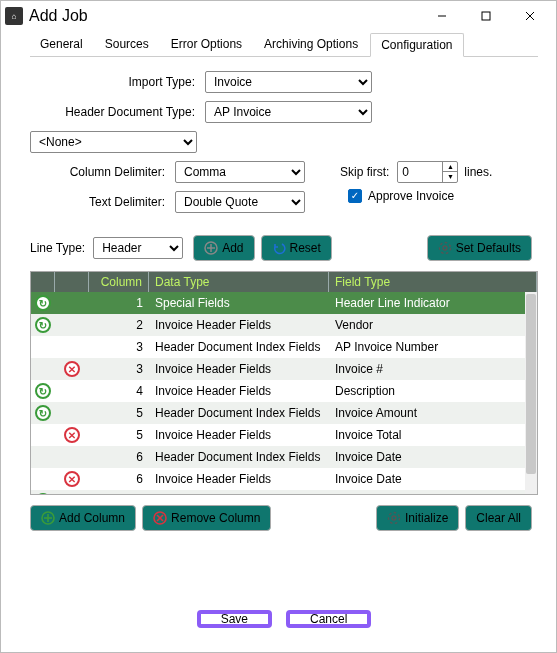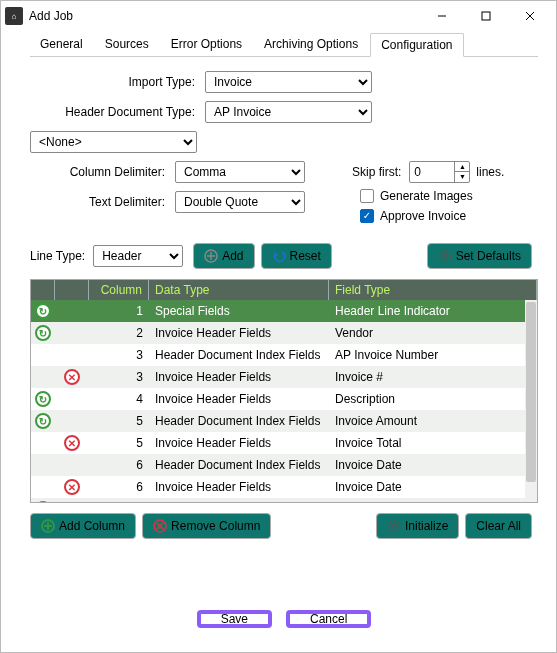--- a/index.html
+++ b/index.html
@@ -1,35 +1,35 @@
 <!DOCTYPE html>
 <html><head>
 <meta charset="utf-8">
 <style>
   * { box-sizing: border-box; font-family: "Segoe UI", Tahoma, sans-serif; font-size: 12px; }
   body { margin: 0; background: #fff; color: #000; }
   .window { width: 557px; height: 653px; border: 1px solid #bbb; background: #fff; display: flex; flex-direction: column; }
   .titlebar { height: 30px; display: flex; align-items: center; padding: 0 4px; }
   .titlebar .appicon { width: 18px; height: 18px; background: #333; border-radius: 2px; margin-right: 6px; display:flex; align-items:center; justify-content:center; color:#fff; font-size:8px;}
-  .titlebar .title { flex: 1; font-size: 12px; }
+  .titlebar .title { flex: 1; font-size: 16px; }
   .titlebar .winbtns { display: flex; }
   .titlebar .winbtn { width: 44px; height: 28px; display: flex; align-items: center; justify-content: center; }
   .titlebar .winbtn svg { stroke:#000; }
   .body { flex: 1; padding: 0 18px 10px 29px; display:flex; flex-direction:column; }
   .tabs { display:flex; border-bottom:1px solid #ccc; margin-top:2px; }
   .tab { padding: 4px 10px; margin-right:2px; cursor:default; }
   .tab.active { border:1px solid #ccc; border-bottom:1px solid #fff; background:#fff; border-radius:2px 2px 0 0; margin-bottom:-1px;}
   .form-area { padding: 14px 0 6px 0; }
   .row { display:flex; align-items:center; margin-bottom:8px; }
   .row label.lbl { width: 175px; text-align:right; padding-right:10px; }
   .row2 label.lbl { width: 145px; text-align:right; padding-right:10px; }
   select, input[type=text], input[type=number] { border:1px solid #888; background:#fff; height:22px; padding:0 4px; border-radius:2px;}
   select.wide { width: 167px; }
   select.med { width: 130px; }
-  .twocol { display:flex;gap:12px; }
+  .twocol { display:flex; }
   .leftcol { width: 300px; }
   .rightcol { flex:1; padding-left:10px;}
   .checkrow { display:flex; align-items:center; margin-bottom:6px; margin-left:8px;}
   .checkrow .cb { width:14px; height:14px; border:1px solid #888; border-radius:2px; margin-right:6px; display:flex; align-items:center; justify-content:center;}
   .checkrow .cb.checked { background:#0067c0; border-color:#0067c0; color:#fff; font-size:10px; line-height:1;}
   .ltrow { display:flex; align-items:center; margin:8px 0 10px 0;}
   .btn { display:inline-flex; align-items:center; border:1px solid #aaa; background:#0f766e; border-radius:4px; height:26px; padding:0 10px; margin-right:6px; cursor:default;}
   .btn svg { margin-right:4px; }
   .spacer { flex:1; }
   .grid { border:1px solid #aaa; height:224px; overflow:hidden; position:relative;}
@@ -129,24 +129,20 @@
             <span class="num-spin">
               <input type="text" value="0" style="">
               <span class="spinbtns">
                   <div>▲</div>
                   <div>▼</div>
                 </span>
             </span>
             <span style="margin-left:6px;">lines.</span>
           </div>
           <div class="checkrow">
-            <span class="cb"></span>
-            <span>Generate Images</span>
-          </div>
-          <div class="checkrow">
             <span class="cb checked">✓</span>
             <span>Approve Invoice</span>
           </div>
         </div>
       </div>
     </div>
 
     <div class="ltrow">
       <span style="margin-right:8px;">Line Type:</span>
       <select style="width:90px;"><option>Header</option></select>

